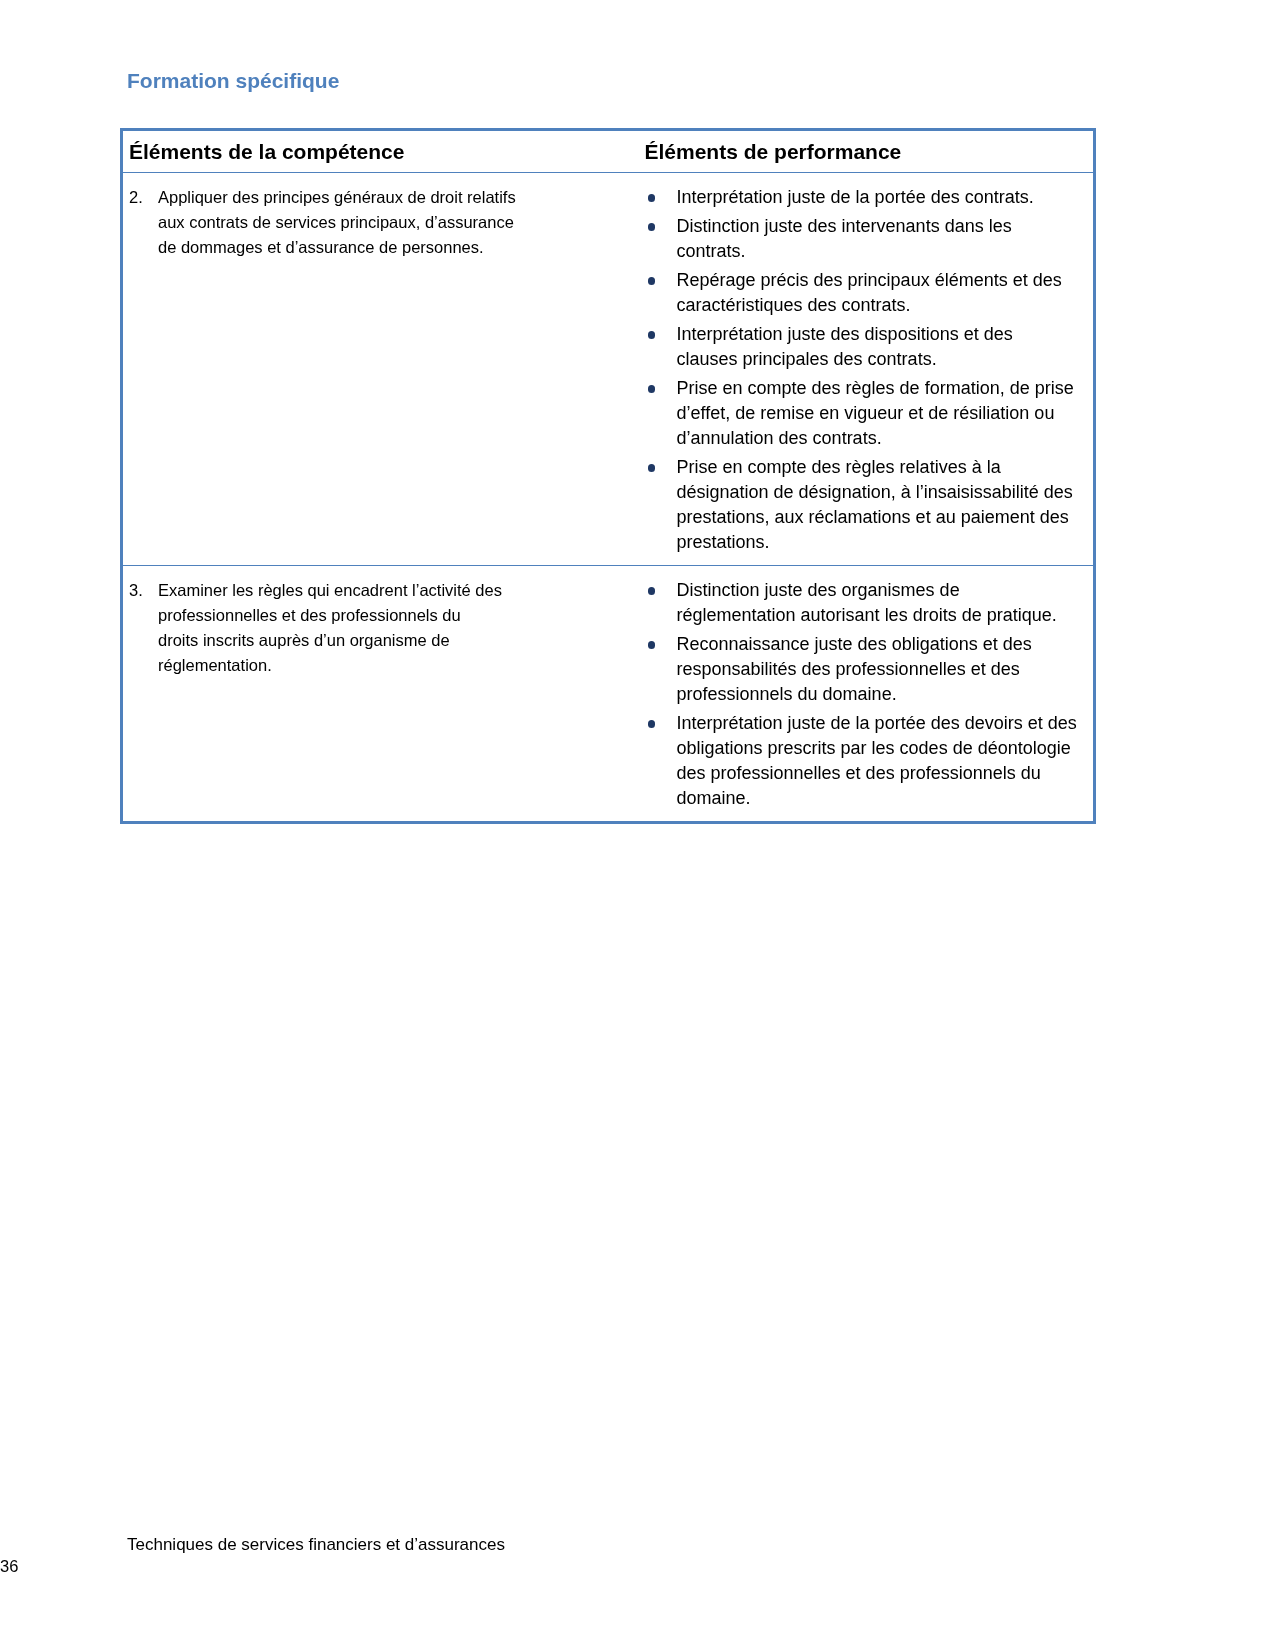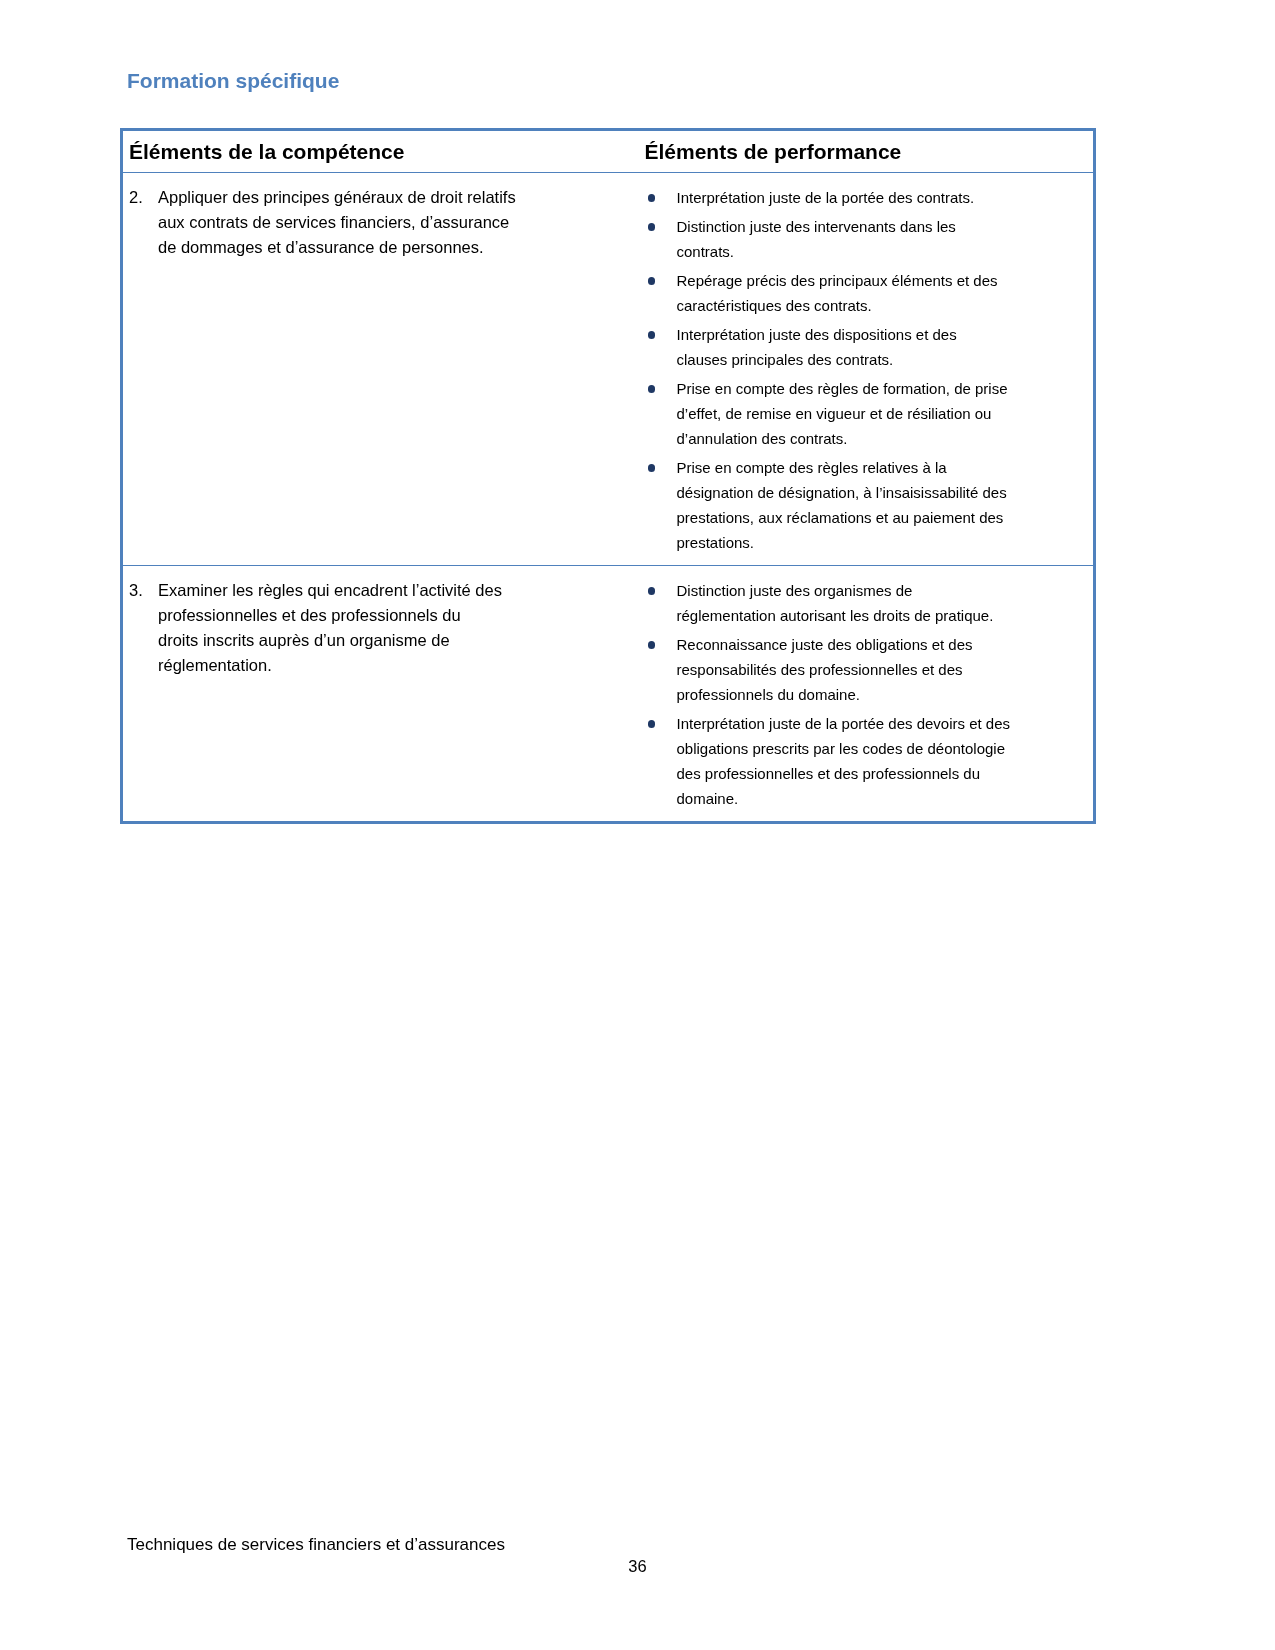--- a/index.html
+++ b/index.html
@@ -57,21 +57,21 @@
   }
   .item-number { flex: none; width: 29px; }
   .item-text { white-space: pre-line; }
 
   td.criteria-cell { padding: 12px 8px 10px 0; }
   ul.criteria-list { list-style: none; margin: 0; padding: 0; }
   li.criterion {
     position: relative;
     padding-left: 68px;
     margin: 0 0 4px 0;
-    font-size: 15px;
+    font-size: 18px;
     line-height: 25px;
   }
   li.criterion:last-child { margin-bottom: 0; }
   .criterion-text { white-space: pre-line; }
   .bullet-dot {
     position: absolute;
     left: 39px; top: 9px;
     width: 7.5px; height: 7.5px;
     border-radius: 50%;
     background: var(--navy, #1F3864);
@@ -80,21 +80,21 @@
   .footer-program {
     position: absolute;
     left: 127px; top: 1534px;
     font-size: 17px;
     line-height: 21px;
   }
   .footer-page {
     position: absolute;
     left: 0; top: 1556px;
     width: 1275px;
-    text-align: center;
+    text-align: left;
     font-size: 16.5px;
     line-height: 20px;
   }
 </style>
 </head>
 <body>
 
 <div class="section-heading">Formation spécifique</div>
 
 <table class="comp-table">
@@ -107,21 +107,21 @@
       <th>Éléments de la compétence</th>
       <th class="crit-head">Éléments de performance</th>
     </tr>
   </thead>
   <tbody>
     <tr>
       <td class="element-cell">
         <div class="numbered-item">
           <span class="item-number">2.</span>
           <span class="item-text">Appliquer des principes généraux de droit relatifs
-aux contrats de services financiers, d’assurance
+aux contrats de services principaux, d’assurance
 de dommages et d’assurance de personnes.</span>
         </div>
       </td>
       <td class="criteria-cell">
         <ul class="criteria-list">
 
             <li class="criterion">
               <span class="bullet-dot"></span>
               <span class="criterion-text">Interprétation juste de la portée des contrats.</span>
             </li>

